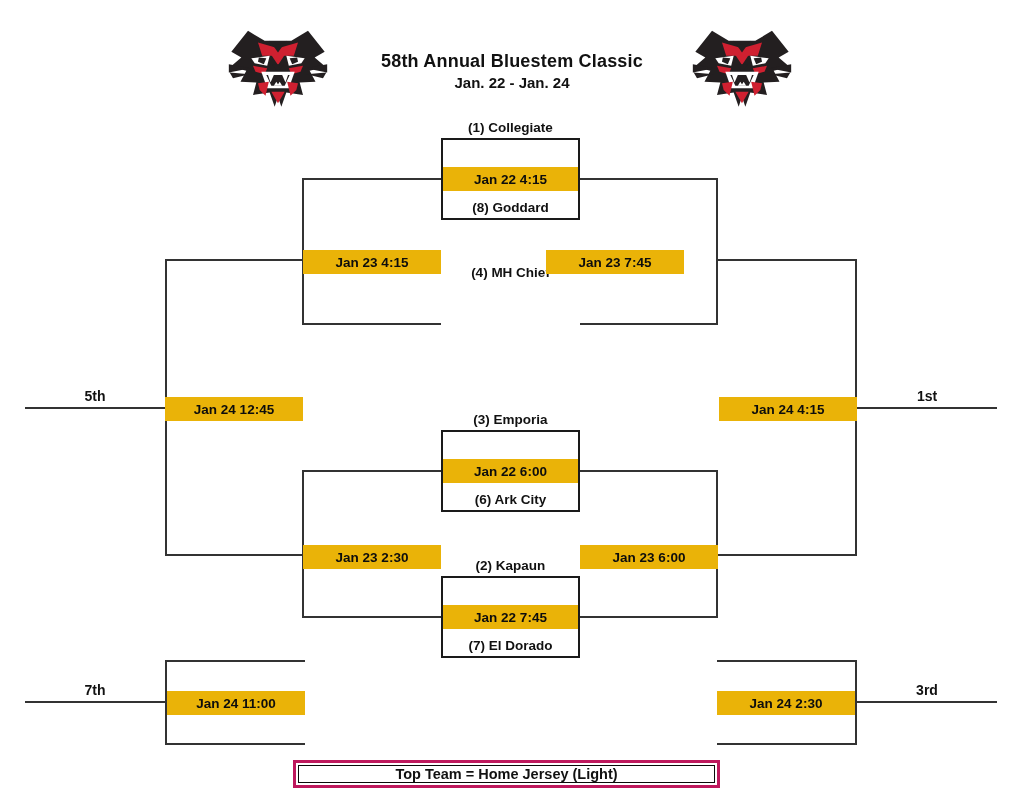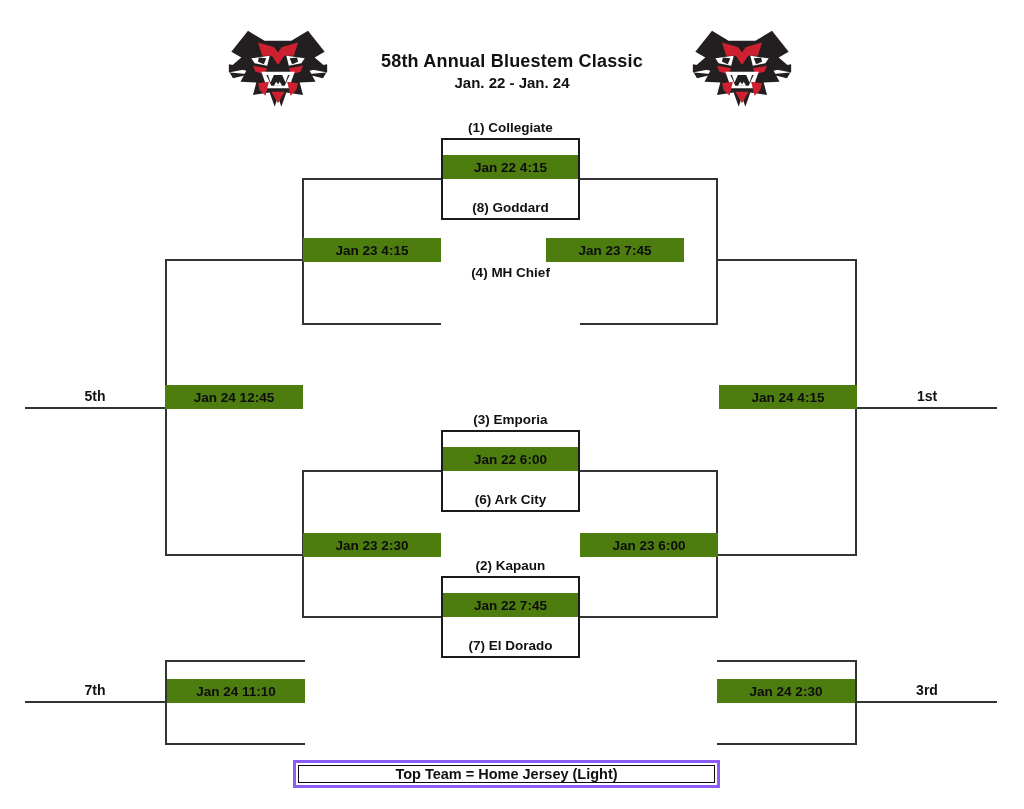--- a/index.html
+++ b/index.html
@@ -15,34 +15,34 @@
   .logo-left{left:228px;top:26px;}
   .logo-right{left:692px;top:26px;}
 
   .hline{position:absolute;height:2px;background:#333;}
   .vline{position:absolute;width:2px;background:#333;}
 
   .game{position:absolute;left:441px;width:135px;height:78px;
         border:2px solid #1a1a1a;background:#fff;}
   .game .band{left:0;right:0;top:15px;height:24px;}
 
-  .band{position:absolute;background:#4d7c0f;display:flex;align-items:center;
-        justify-content:center;font-size:13.5px;font-weight:bold;color:#0d0d0d;}
+  .band{position:absolute;background:#eab308;display:flex;align-items:center;
+        justify-content:center;font-size:13.5px;font-weight:bold;color:#0d0d0d;margin-top:12px;}
   .band.w{width:138px;height:24px;}
 
   .team-top{position:absolute;left:441px;width:139px;text-align:center;
             font-size:13.5px;font-weight:bold;}
   .team-bottom{position:absolute;left:0;right:0;bottom:3px;text-align:center;
                font-size:13.5px;font-weight:bold;margin-top:32px;}
 
   .place{position:absolute;width:140px;text-align:center;
          font-size:14px;font-weight:bold;}
 
   .footer-box{position:absolute;left:293px;top:760px;width:427px;height:28px;
-              border:3px solid #8b5cf6;box-sizing:border-box;background:#fff;}
+              border:3px solid #be185d;box-sizing:border-box;background:#fff;}
   .footer-inner{position:absolute;inset:2px;border:1px solid #0a0a0a;
                 display:flex;align-items:center;justify-content:center;
                 font-size:14.5px;font-weight:bold;}
 </style>
 </head>
 <body>
 
 <div id="page">
 
   <svg width="0" height="0" style="position:absolute">
@@ -129,21 +129,21 @@
   <div class="hline" style="left:718px;top:554px;width:139px"></div>
 
   <div class="vline" style="left:855px;top:259px;height:297px"></div>
   <div class="band w" style="left:719px;top:385px">Jan 24 4:15</div>
   <div class="place" style="left:857px;top:388px">1st</div>
   <div class="hline" style="left:857px;top:407px;width:140px"></div>
 
   <div class="vline" style="left:165px;top:660px;height:85px"></div>
   <div class="hline" style="left:165px;top:660px;width:140px"></div>
   <div class="hline" style="left:165px;top:743px;width:140px"></div>
-  <div class="band w" style="left:167px;top:679px">Jan 24 11:10</div>
+  <div class="band w" style="left:167px;top:679px">Jan 24 11:00</div>
   <div class="place" style="left:25px;top:682px">7th</div>
   <div class="hline" style="left:25px;top:701px;width:140px"></div>
 
   <div class="vline" style="left:855px;top:660px;height:85px"></div>
   <div class="hline" style="left:717px;top:660px;width:140px"></div>
   <div class="hline" style="left:717px;top:743px;width:140px"></div>
   <div class="band w" style="left:717px;top:679px">Jan 24 2:30</div>
   <div class="place" style="left:857px;top:682px">3rd</div>
   <div class="hline" style="left:857px;top:701px;width:140px"></div>
 

